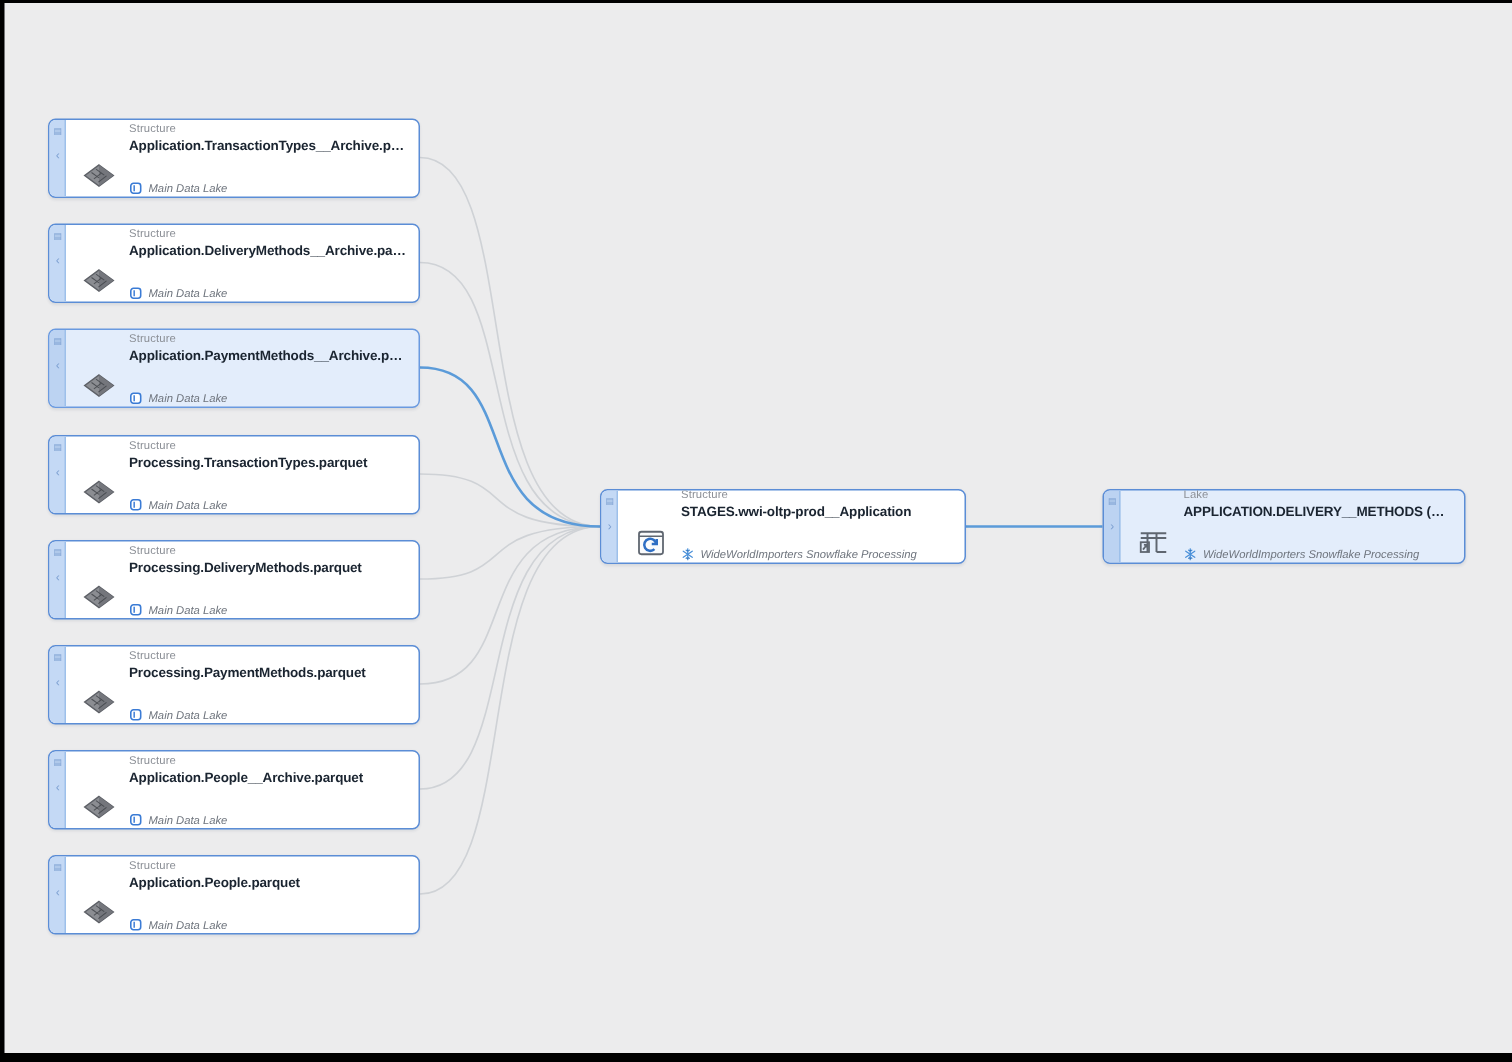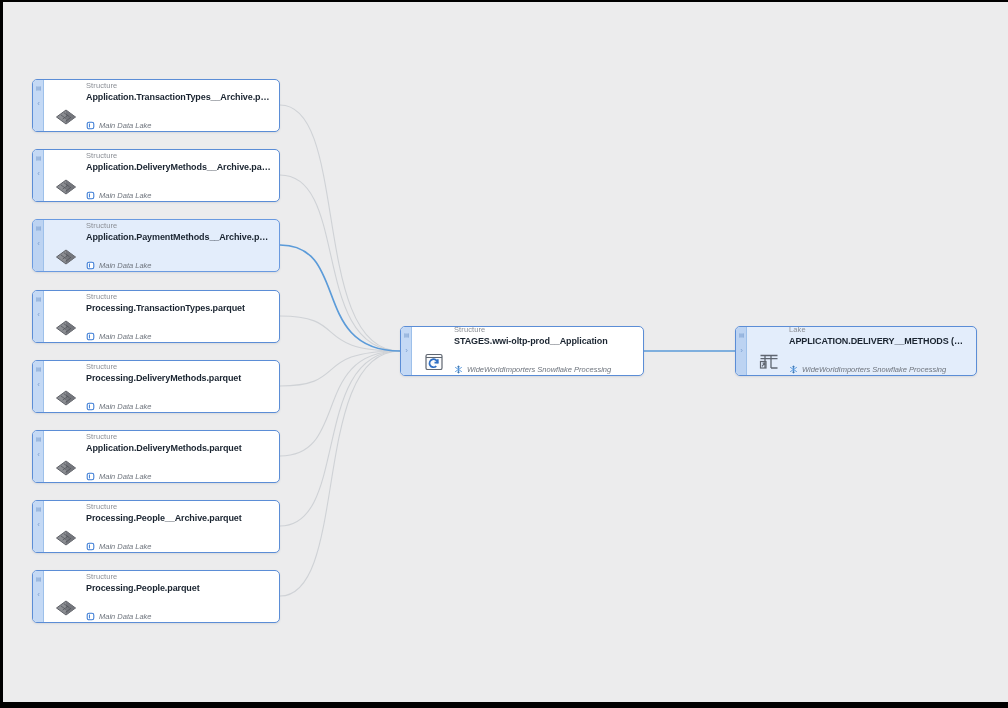--- a/index.html
+++ b/index.html
@@ -303,21 +303,21 @@
                 <g stroke="#3f4247" stroke-width=".7" opacity=".8">
                   <path d="M7 9 L12 12.6"></path>
                   <path d="M10 6.8 L15.5 10.8"></path>
                   <path d="M8.6 13.2 L13.6 9.4"></path>
                   <path d="M11.6 15.4 L17 11.2"></path>
                 </g>
               </svg>
             </div>
             <div class="ntext">
               <div class="kind">Structure</div>
-              <div class="title">Application.DeliveryMethods.parquet</div>
+              <div class="title">Processing.PaymentMethods.parquet</div>
               <div class="src">
                 <svg class="sicon" viewBox="0 0 12 12">
                   <rect x="1.6" y="1.6" width="8.8" height="8.8" rx="2.4" fill="#ffffff" stroke="#3a7bd5" stroke-width="1.4"></rect>
                   <path d="M4.6 3.4 V8.6" stroke="#3a7bd5" stroke-width="1.3"></path>
                 </svg>
                 <span>Main Data Lake</span>
               </div>
             </div>
           </div>
         </div>
@@ -334,21 +334,21 @@
                 <g stroke="#3f4247" stroke-width=".7" opacity=".8">
                   <path d="M7 9 L12 12.6"></path>
                   <path d="M10 6.8 L15.5 10.8"></path>
                   <path d="M8.6 13.2 L13.6 9.4"></path>
                   <path d="M11.6 15.4 L17 11.2"></path>
                 </g>
               </svg>
             </div>
             <div class="ntext">
               <div class="kind">Structure</div>
-              <div class="title">Processing.People__Archive.parquet</div>
+              <div class="title">Application.People__Archive.parquet</div>
               <div class="src">
                 <svg class="sicon" viewBox="0 0 12 12">
                   <rect x="1.6" y="1.6" width="8.8" height="8.8" rx="2.4" fill="#ffffff" stroke="#3a7bd5" stroke-width="1.4"></rect>
                   <path d="M4.6 3.4 V8.6" stroke="#3a7bd5" stroke-width="1.3"></path>
                 </svg>
                 <span>Main Data Lake</span>
               </div>
             </div>
           </div>
         </div>
@@ -365,21 +365,21 @@
                 <g stroke="#3f4247" stroke-width=".7" opacity=".8">
                   <path d="M7 9 L12 12.6"></path>
                   <path d="M10 6.8 L15.5 10.8"></path>
                   <path d="M8.6 13.2 L13.6 9.4"></path>
                   <path d="M11.6 15.4 L17 11.2"></path>
                 </g>
               </svg>
             </div>
             <div class="ntext">
               <div class="kind">Structure</div>
-              <div class="title">Processing.People.parquet</div>
+              <div class="title">Application.People.parquet</div>
               <div class="src">
                 <svg class="sicon" viewBox="0 0 12 12">
                   <rect x="1.6" y="1.6" width="8.8" height="8.8" rx="2.4" fill="#ffffff" stroke="#3a7bd5" stroke-width="1.4"></rect>
                   <path d="M4.6 3.4 V8.6" stroke="#3a7bd5" stroke-width="1.3"></path>
                 </svg>
                 <span>Main Data Lake</span>
               </div>
             </div>
           </div>
         </div>

